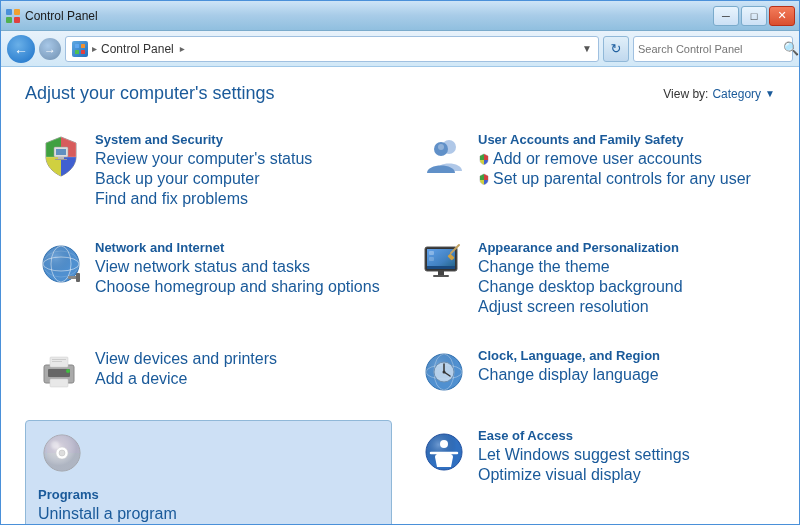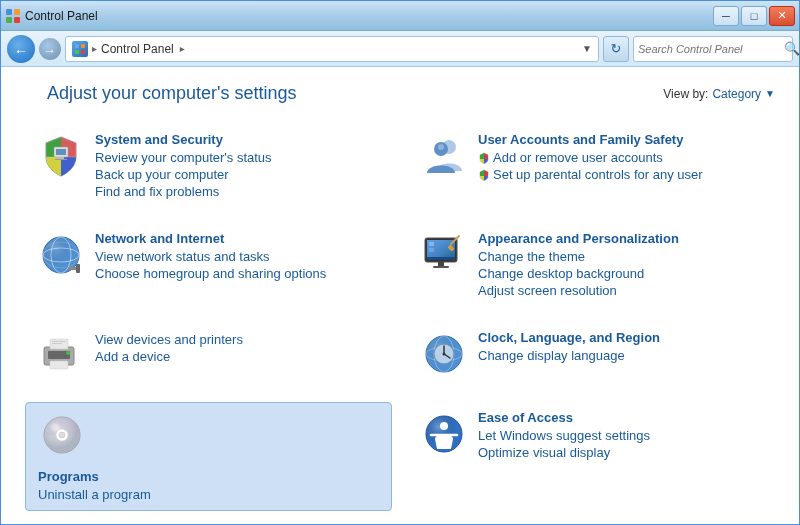--- a/index.html
+++ b/index.html
@@ -170,41 +170,39 @@
       padding: 0 4px;
       gap: 3px;
     }
     .search-box input {
       flex: 1;
       border: none;
       outline: none;
       font-size: 11px;
       color: #999;
       background: transparent;
-      font-style: italic;
     }
     .search-icon-btn {
       color: #5090c0;
       font-size: 13px;
       cursor: pointer;
     }
 
     
     .content {
       flex: 1;
       background: white;
       padding: 16px 24px;
       overflow: hidden;
     }
     .content-header {
       display: flex;
       align-items: center;
       justify-content: space-between;
       margin-bottom: 20px;
-      margin-left: 22px;
     }
     .page-title {
       font-size: 18px;
       font-weight: 300;
       color: #1a5a9a;
     }
     .view-by {
       font-size: 12px;
       color: #333;
       display: flex;
@@ -255,21 +253,21 @@
     .cat-text {
       flex: 1;
     }
     .cat-title {
       font-size: 13px;
       font-weight: 600;
       color: #1a5a9a;
       margin-bottom: 3px;
     }
     .cat-link {
-      font-size: 13px;
+      font-size: 16px;
       color: #1a5a9a;
       display: block;
       margin-top: 2px;
       cursor: pointer;
     }
     .cat-link.shield-link {
       display: flex;
       align-items: center;
       gap: 3px;
     }

